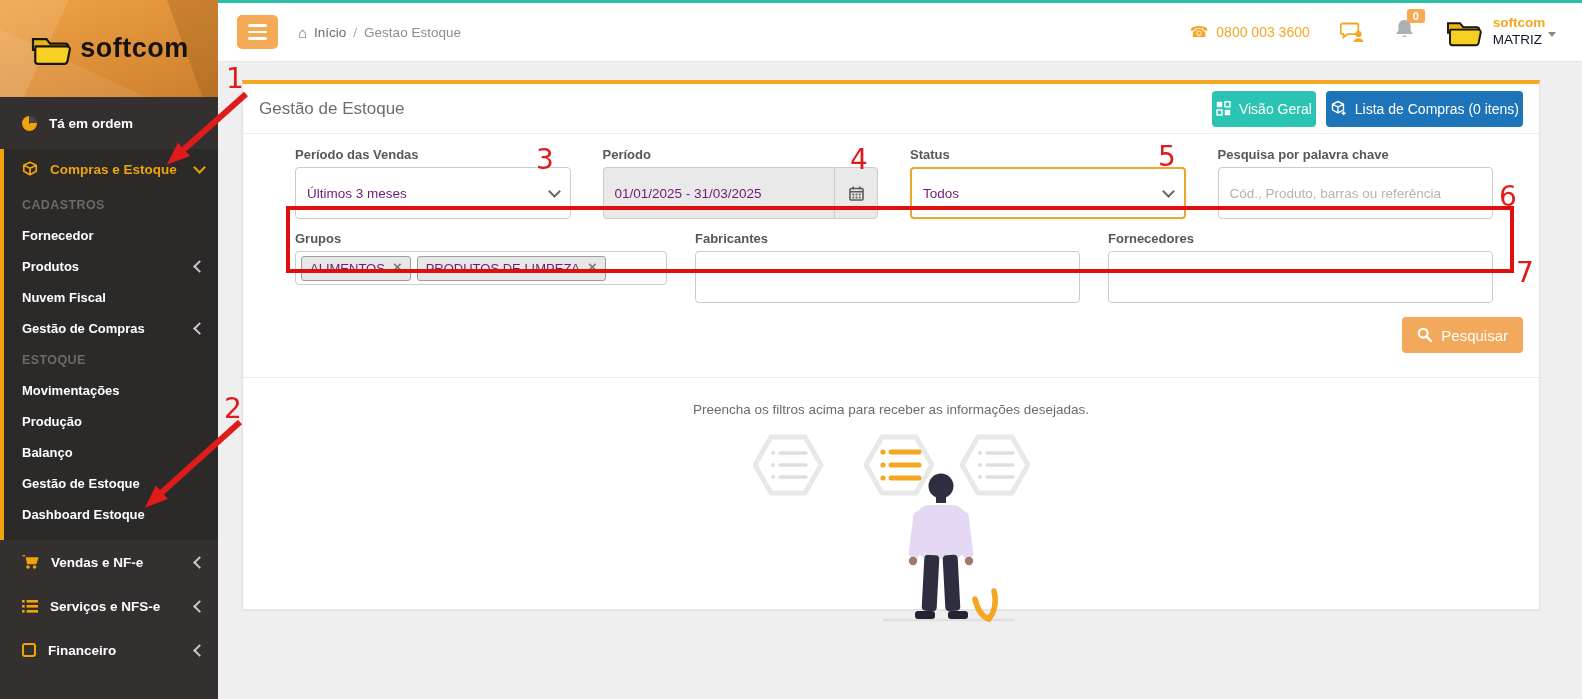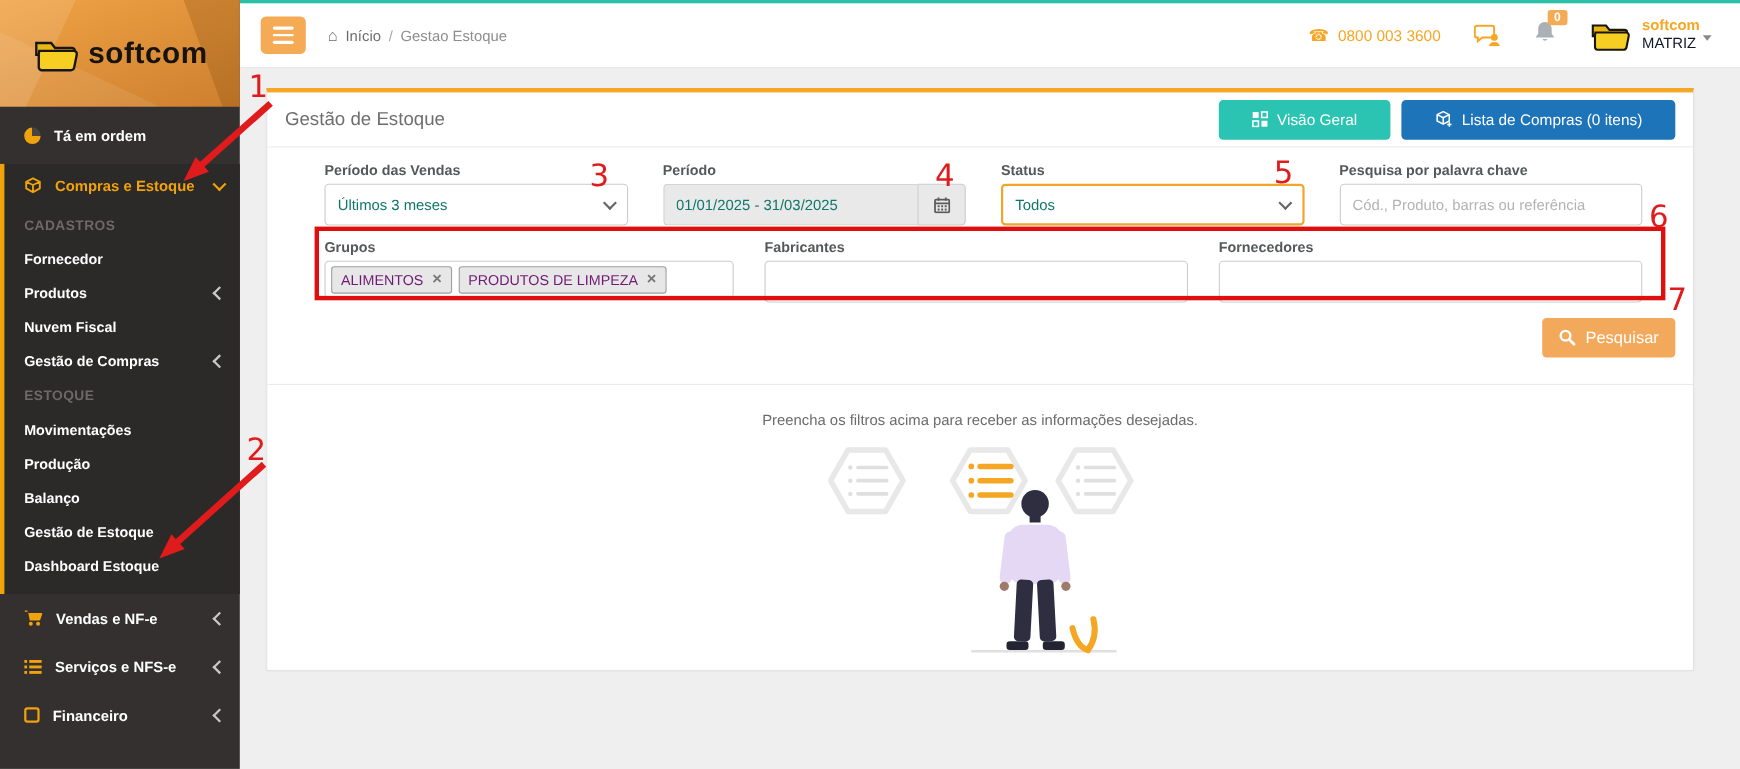--- a/index.html
+++ b/index.html
@@ -60,30 +60,30 @@
   .acct-branch{color:#0f172a;font-size:13.5px;display:flex;align-items:flex-start;gap:6px}
   .caret{width:0;height:0;border-left:4px solid transparent;border-right:4px solid transparent;border-top:5px solid #888}
 
   
   .main{position:absolute;left:218px;top:62px;right:0;bottom:0;background:#efefef}
   .card{margin:18px 42px 0 24px;background:#fff;border:1px solid #e3e3e3;border-top:4px solid #f5a623;
     height:530px;box-sizing:border-box;box-shadow:0 1px 2px rgba(0,0,0,.05)}
   .card-head{display:flex;align-items:center;height:50px;padding:0 16px;border-bottom:1px solid #ececec;box-sizing:border-box}
   .card-title{color:#6e6e6e;font-size:17px}
   .head-btns{margin-left:auto;display:flex;gap:10px}
-  .btn{border:none;border-radius:4px;color:#fff;font-size:14px;height:36px;padding:0 30px;
+  .btn{border:none;border-radius:4px;color:#fff;font-size:14px;height:36px;padding:0 4px;
     display:flex;align-items:center;gap:8px;cursor:pointer;font-family:inherit}
   .btn-teal{background:#2bc4b2}
   .btn-blue{background:#1d74b8}
 
   .filters{padding:13px 46px 0 52px}
   .frow1{display:grid;grid-template-columns:repeat(4,1fr);gap:32px}
   .flabel{display:block;font-size:13px;font-weight:bold;color:#55585a;margin-bottom:5px}
-  .control{height:38px;border:1px solid #ccc;border-radius:4px;display:flex;align-items:center;
-    padding:0 11px;font-size:13.5px;color:#0f766e;box-sizing:border-box;background:#fff}
+  .control{height:52px;border:1px solid #ccc;border-radius:4px;display:flex;align-items:center;
+    padding:0 11px;font-size:13.5px;color:#701a75;box-sizing:border-box;background:#fff}
   .select{justify-content:space-between;cursor:pointer}
   .select .chev{border-color:#666;margin-top:-3px}
   .select-orange{border:2px solid #f0a62b}
   .igroup{display:flex}
   .igroup .control{flex:1;background:#e9e9e9;border-radius:4px 0 0 4px;border-right:none}
   .addon{width:42px;background:#e9e9e9;border:1px solid #ccc;border-radius:0 4px 4px 0;
     display:flex;align-items:center;justify-content:center;cursor:pointer}
   input.control{width:100%;font-family:inherit;outline:none}
   input.control::placeholder{color:#b3b3b3}
 

